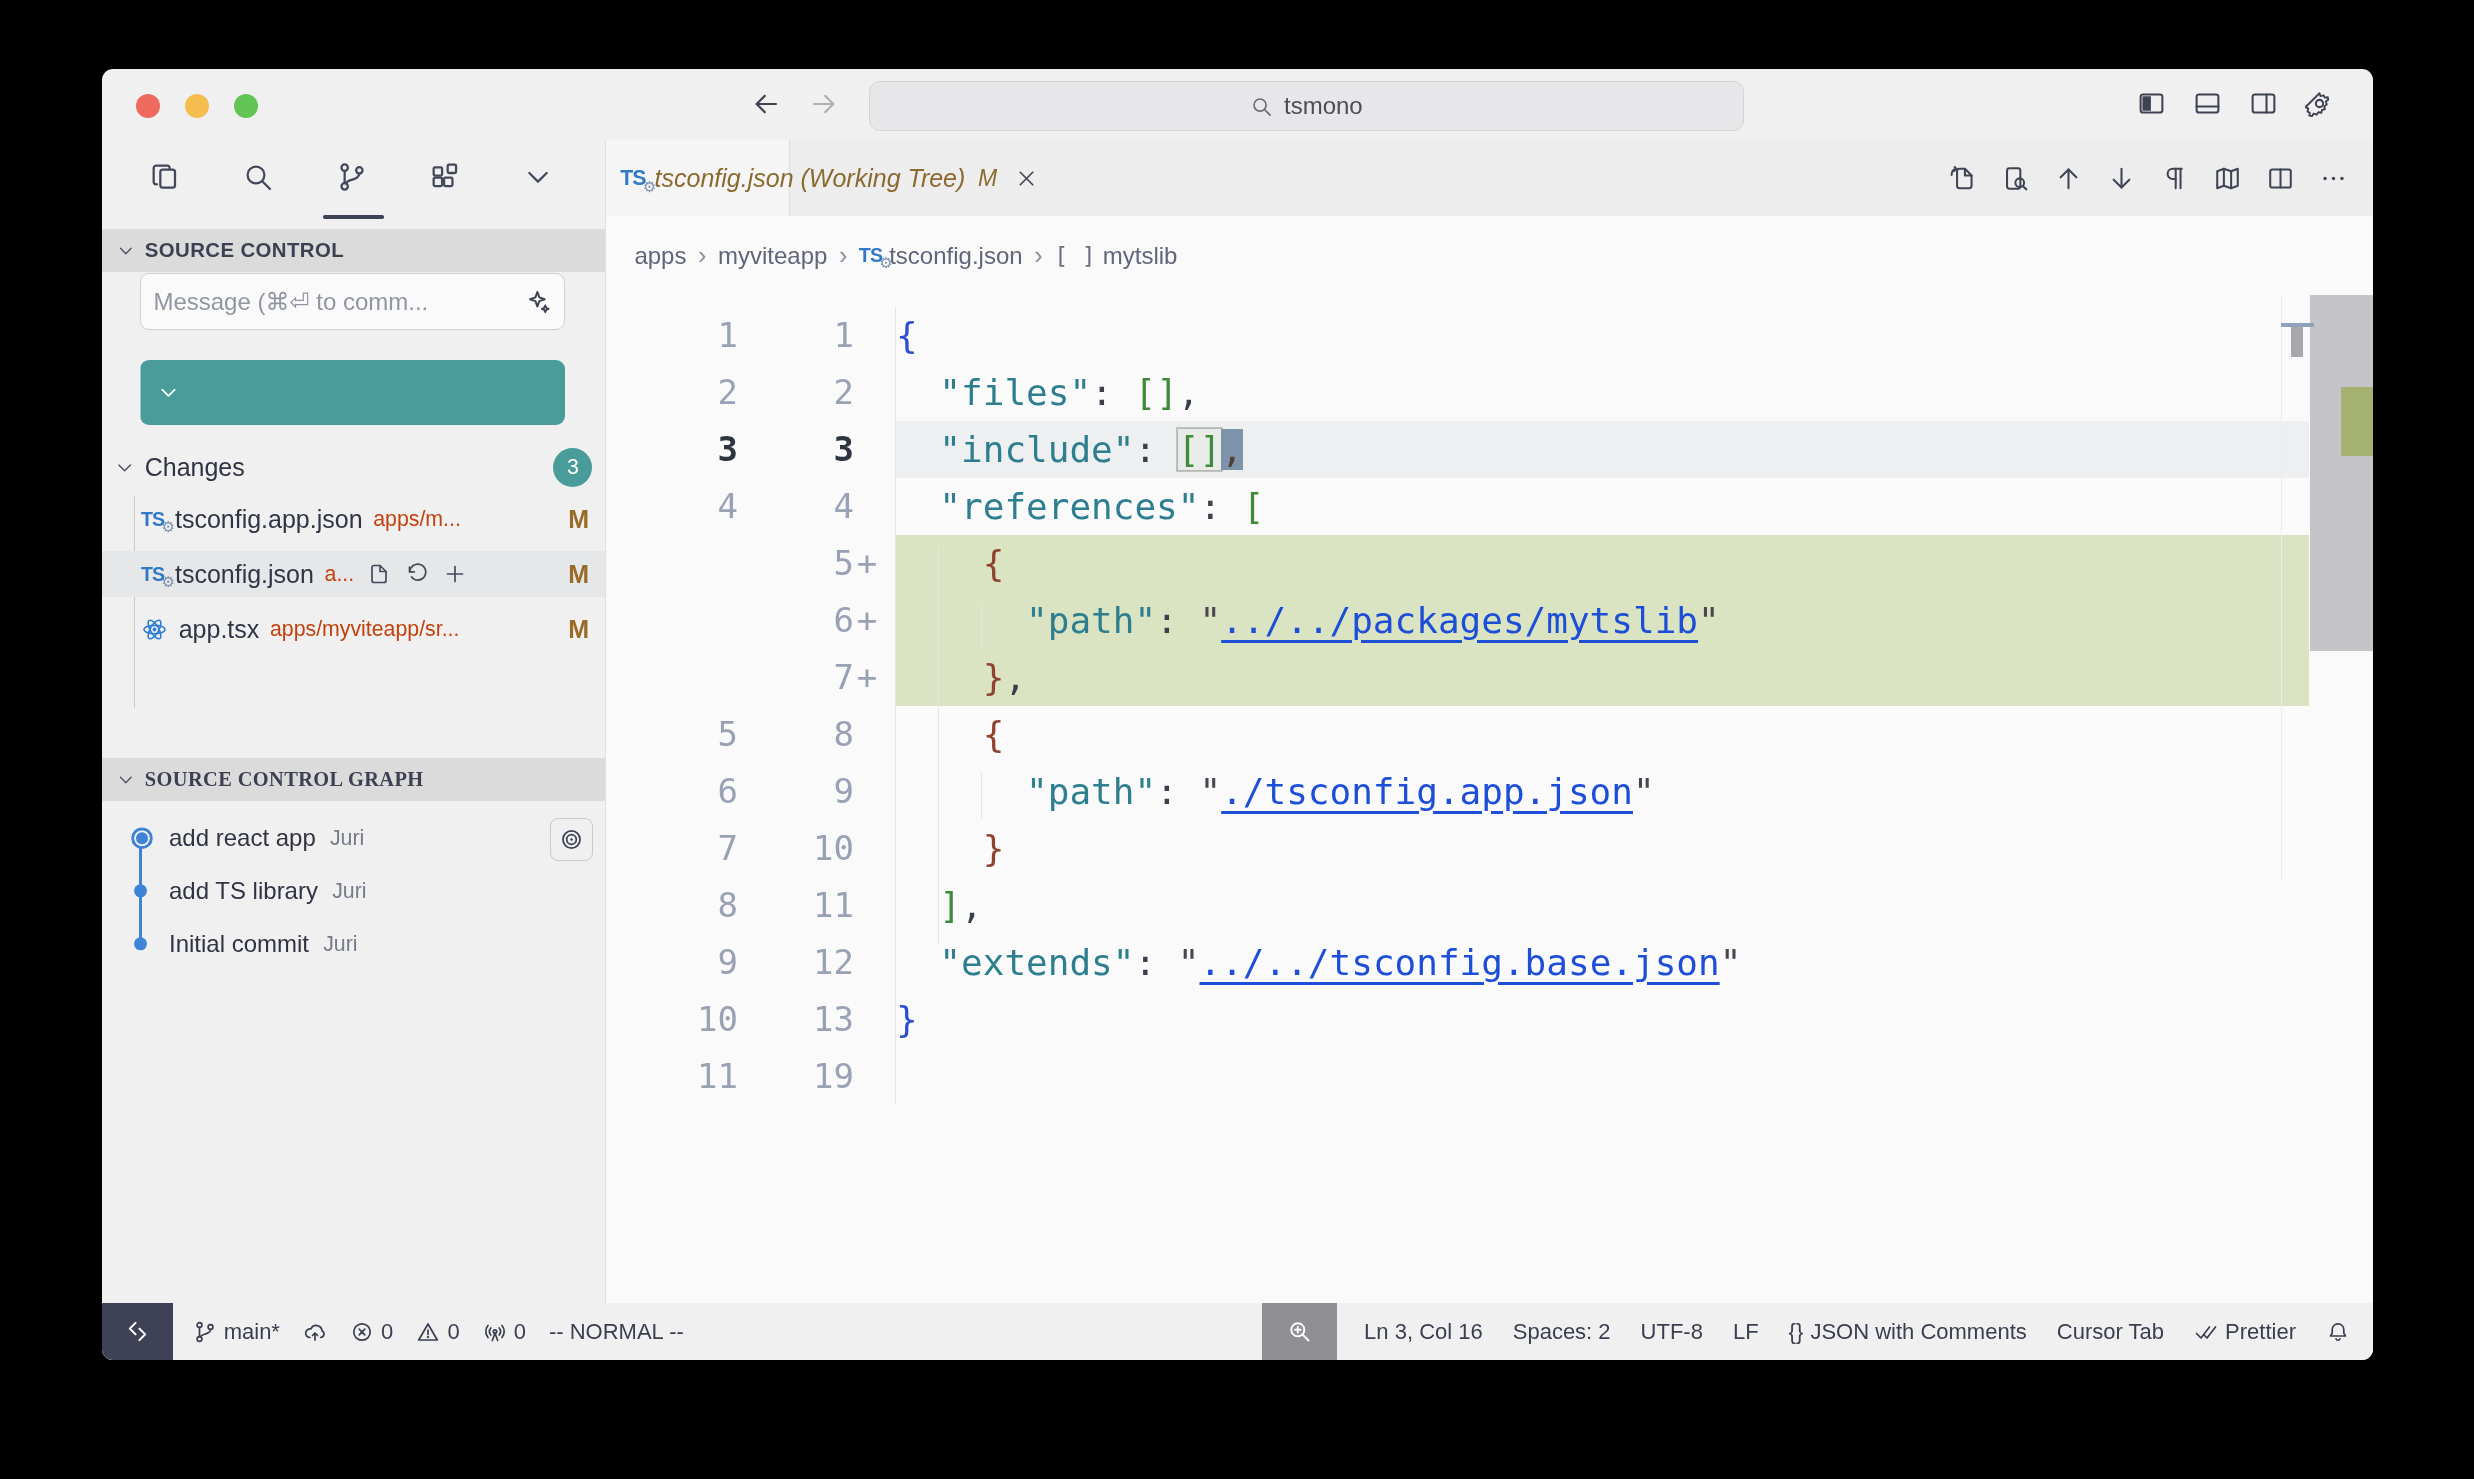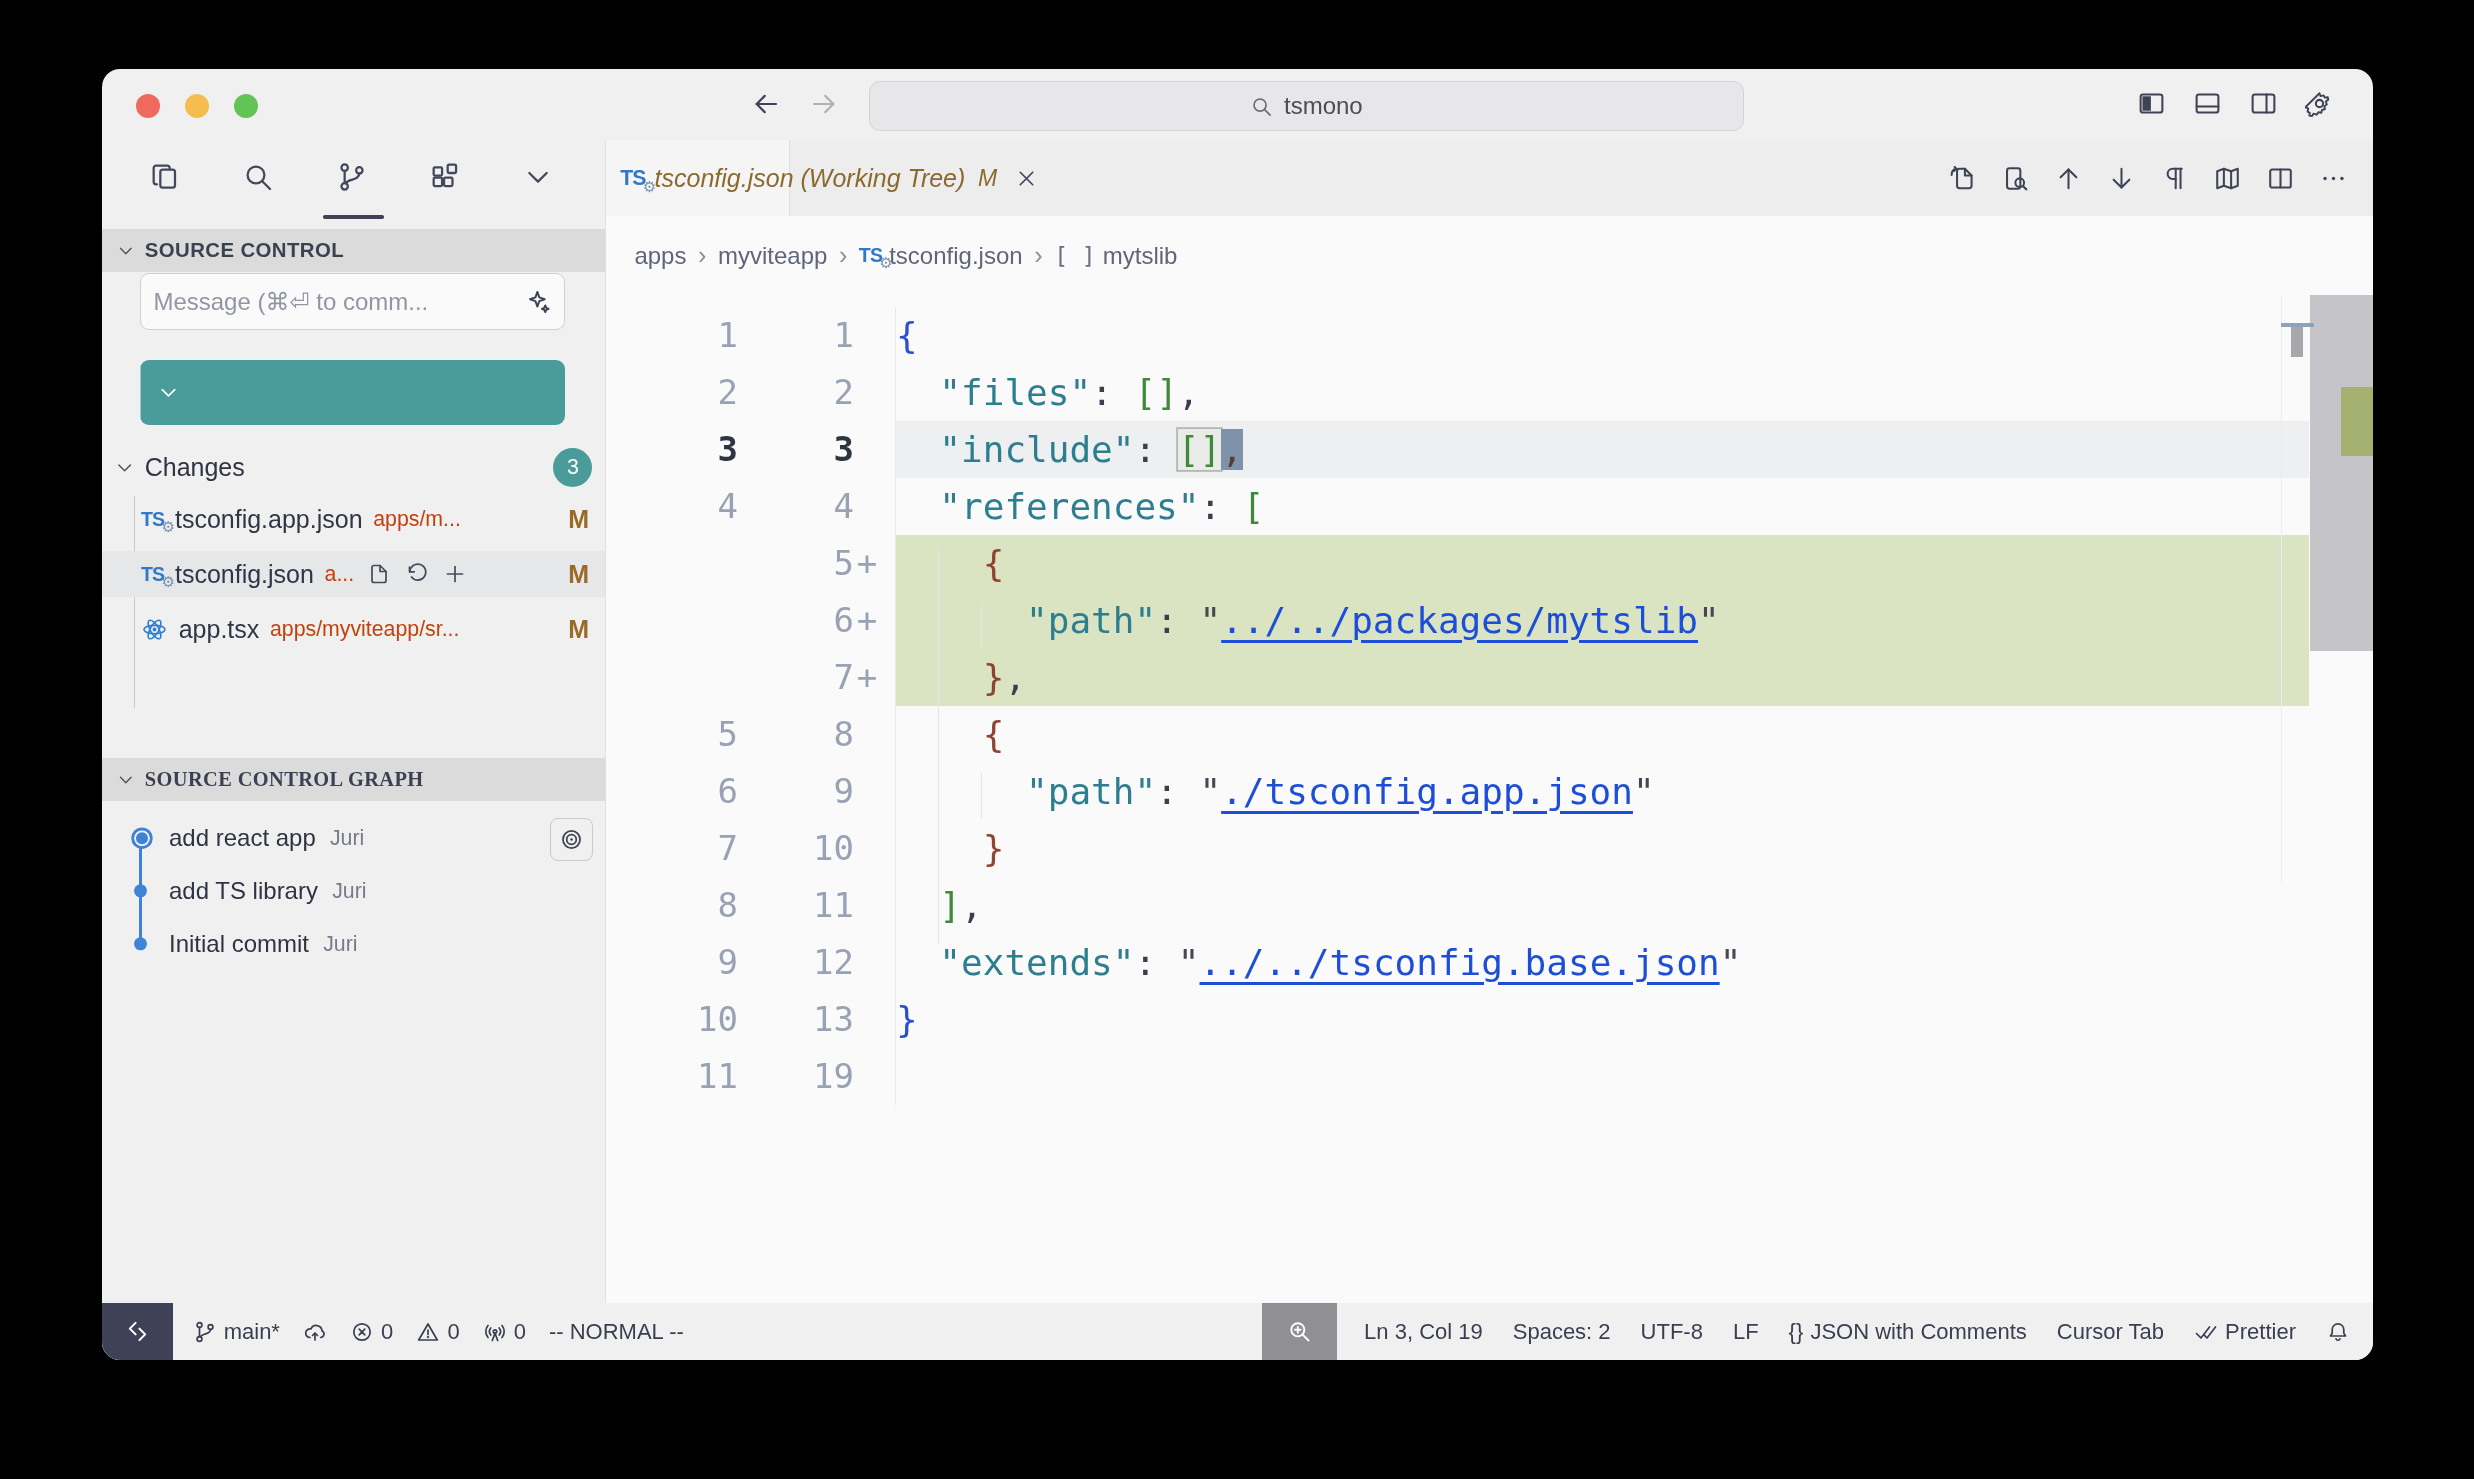--- a/index.html
+++ b/index.html
@@ -1,16 +1,16 @@
 <!DOCTYPE html>
 <html style="font-size:14.2px"><head>
 <meta charset="utf-8">
 <style>
   html,body{margin:0;padding:0;background:#000;width:2475px;height:1479px;font-family:"Liberation Sans",sans-serif;-webkit-font-smoothing:antialiased;}
-  .window{position:absolute;left:102px;top:69px;width:2271px;height:1291px;background:#f1f0f1;border-radius:18px;overflow:hidden;box-shadow:0 36px 107px rgba(0,0,0,.6);}
+  .window{position:absolute;left:102px;top:69px;width:2271px;height:1291px;background:#f1f0f1;border-radius:11px;overflow:hidden;box-shadow:0 36px 107px rgba(0,0,0,.6);}
   
   .titlebar{position:absolute;left:0;top:0;right:0;height:71px;}
   .traffic{position:absolute;left:34px;top:25px;display:flex;gap:25px;}
   .tl{width:24px;height:24px;border-radius:50%;}
   .nav-arrows{position:absolute;left:649px;top:19.6px;display:flex;gap:28.4px;}
   .nav-arrows .ic{width:30px;height:30px;}
   .searchbox{position:absolute;left:767px;top:12.4px;width:873px;height:48px;background:#e7e6e8;border:0.9px solid #d3d2d4;border-radius:10.7px;display:flex;align-items:center;justify-content:center;gap:10.7px;color:#4c4c57;font-size:24px;}
   .searchbox .ic{width:23px;height:23px;color:#6a6a74;}
   .tb-right{position:absolute;right:39px;top:19.6px;display:flex;gap:27px;color:#3e4254;}
   .tb-right .ic{width:29px;height:29px;}
@@ -581,21 +581,21 @@
         <span class="ic">
             <svg viewBox="0 0 24 24" fill="none" stroke="currentColor" stroke-width="1.7" stroke-linecap="round" stroke-linejoin="round">
               <circle cx="10.5" cy="10.5" r="5.8"></circle>
               <path d="M14.8 14.8L20 20"></path>
               <path d="M10.5 8v5M8 10.5h5"></path>
             </svg>
           </span>
       </div>
       <div class="sb-rgroup" id="sb-right">
           <span class="sb-item">
-            <span>Ln 3, Col 19</span>
+            <span>Ln 3, Col 16</span>
           </span>
           <span class="sb-item">
             <span>Spaces: 2</span>
           </span>
           <span class="sb-item">
             <span>UTF-8</span>
           </span>
           <span class="sb-item">
             <span>LF</span>
           </span>

